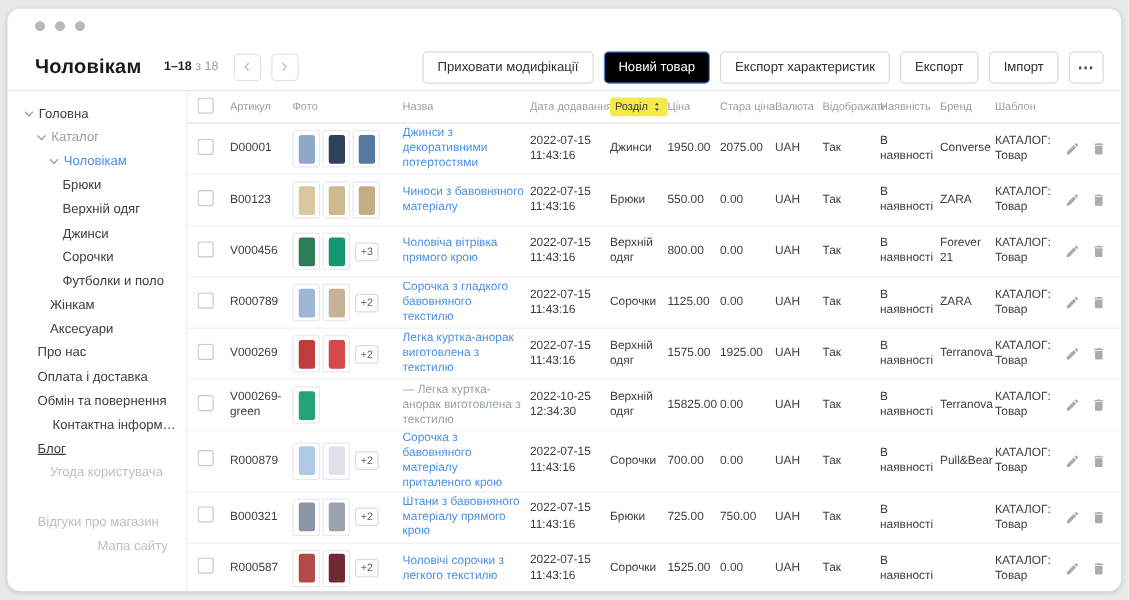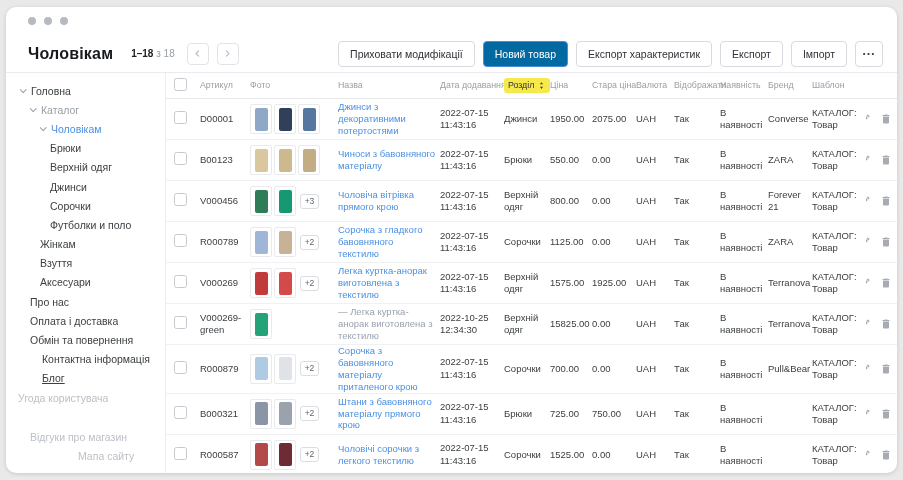--- a/index.html
+++ b/index.html
@@ -10,24 +10,24 @@
   .titlebar{height:28px;flex:none;display:flex;align-items:center;padding-left:22px;gap:8px}
   .dot{width:8px;height:8px;border-radius:50%;background:#b6bac1}
   .header{height:38px;flex:none;display:flex;align-items:center;padding:0 14px 0 22px;border-bottom:1px solid #e9ebee;gap:8px}
   .title{font-size:16px;font-weight:bold;color:#17191c;margin-right:10px;letter-spacing:.2px}
   .pag{font-size:10px;color:#9aa0a6;margin-right:4px;white-space:nowrap}
   .pag b{color:#202124}
   .nav-btn{width:22px;height:22px;border:1px solid #e0e3e7;border-radius:4px;background:#fff;display:flex;align-items:center;justify-content:center;cursor:pointer;padding:0}
   .spacer{flex:1}
   .btns{display:flex;gap:8px;align-items:center}
   .btn{height:26px;padding:0 11px;border:1px solid #d7dade;border-radius:4px;background:#fff;font-size:10.5px;color:#2f3237;display:flex;align-items:center;cursor:pointer;font-family:inherit;white-space:nowrap}
-  .btn.primary{background:#0369a1;border-color:#4a8ee0;color:#fff}
+  .btn.primary{background:#000000;border-color:#4a8ee0;color:#fff}
   .btn.more{width:28px;padding:0;justify-content:center;font-weight:bold;font-size:13px;color:#44474c;letter-spacing:1px}
   .body{flex:1;display:flex;min-height:0}
-  .sidebar{width:160px;flex:none;border-right:1px solid #eceef0;padding-top:8px;overflow:hidden}
+  .sidebar{width:144px;flex:none;border-right:1px solid #eceef0;padding-top:8px;overflow:hidden}
   .sb-item{display:flex;align-items:center;font-size:10.5px;color:#3c4043;padding:3.6px 4px;cursor:pointer;white-space:nowrap}
   .sb-item .lbl{overflow:hidden;text-overflow:ellipsis}
   .sb-item.active .lbl{color:#4a90e2}
   .sb-item.muted .lbl{color:#9aa0a6}
   .sb-item.disabled .lbl{color:#bcc0c6}
   .chev{width:5px;height:5px;border-right:1.4px solid #9aa0a6;border-bottom:1.4px solid #9aa0a6;transform:rotate(45deg) translateY(-1px);margin-right:6px;flex:none;display:inline-block}
   .main{flex:1;min-width:0;display:flex;flex-direction:column}
   .thead,.trow{display:grid;grid-template-columns:26px 50px 88px 102px 64px 46px 42px 44px 38px 46px 48px 44px 54px minmax(38px,1fr);align-items:center;padding-left:8px}
   .thead{height:26px;flex:none;border-bottom:1px solid #e6e8eb;color:#9aa0a6;font-size:8.8px;white-space:nowrap}
   .tbody{flex:1;overflow:hidden}
@@ -109,41 +109,38 @@
           <div class="sb-item normal" style="padding-left: 44px;">
             <span class="lbl">Сорочки</span>
           </div>
           <div class="sb-item normal" style="padding-left: 44px;">
             <span class="lbl">Футболки и поло</span>
           </div>
           <div class="sb-item normal" style="padding-left: 34px;">
             <span class="lbl">Жінкам</span>
           </div>
           <div class="sb-item normal" style="padding-left: 34px;">
-            <span class="lbl">Взуття</span>
-          </div>
-          <div class="sb-item normal" style="padding-left: 34px;">
             <span class="lbl">Аксесуари</span>
           </div>
           <div class="sb-item normal" style="padding-left: 24px;">
             <span class="lbl">Про нас</span>
           </div>
           <div class="sb-item normal" style="padding-left: 24px;">
             <span class="lbl">Оплата і доставка</span>
           </div>
           <div class="sb-item normal" style="padding-left: 24px;">
             <span class="lbl">Обмін та повернення</span>
           </div>
           <div class="sb-item normal" style="padding-left: 36px;">
             <span class="lbl">Контактна інформація</span>
           </div>
-          <div class="sb-item normal" style="padding-left: 36px; text-decoration: underline;">
+          <div class="sb-item normal" style="padding-left: 24px; text-decoration: underline;">
             <span class="lbl">Блог</span>
           </div>
-          <div class="sb-item disabled" style="padding-left: 12px;">
+          <div class="sb-item disabled" style="padding-left: 34px;">
             <span class="lbl">Угода користувача</span>
           </div>
           <div class="sb-item disabled" style="padding-left: 24px; margin-top: 20px;">
             <span class="lbl">Відгуки про магазин</span>
           </div>
           <div class="sb-item disabled" style="padding-left: 24px; margin-left: 48px;">
             <span class="lbl">Мапа сайту</span>
           </div>
         </aside>
       <main class="main">

